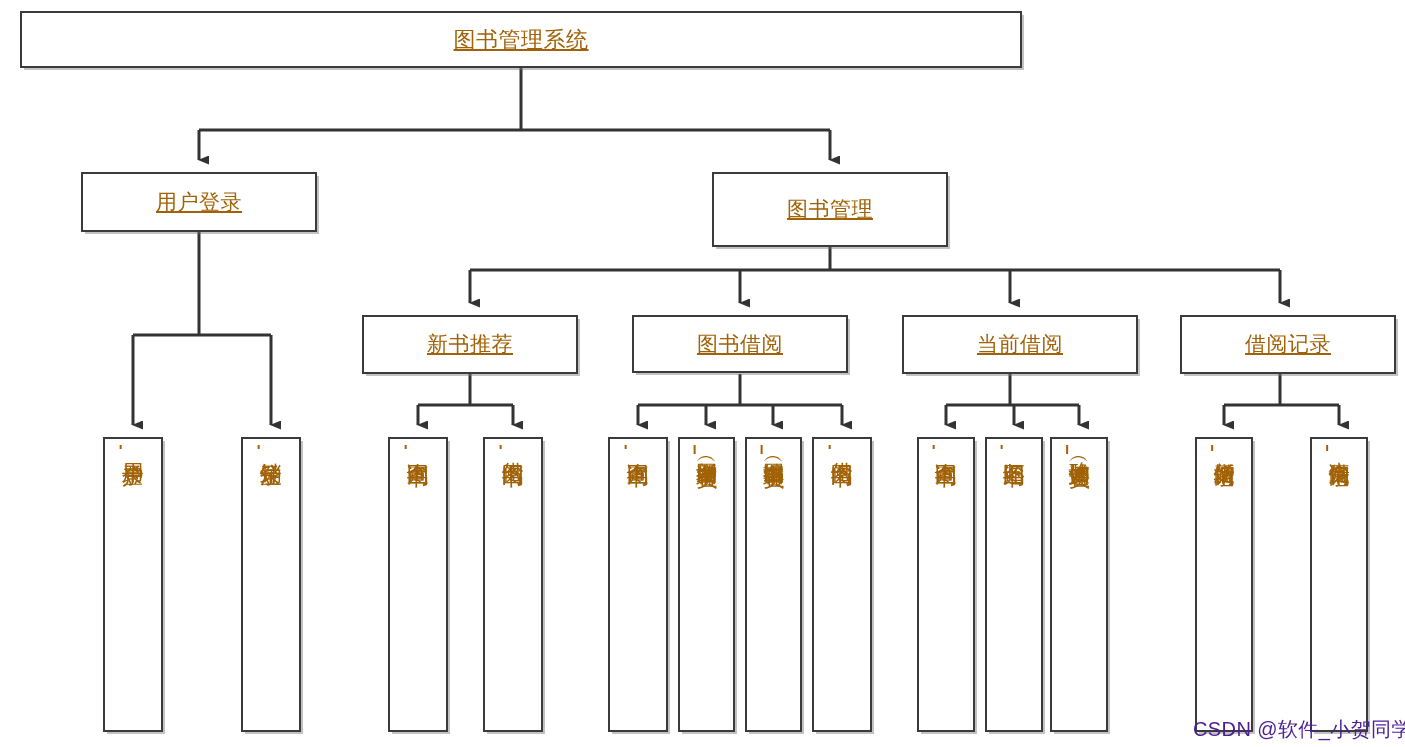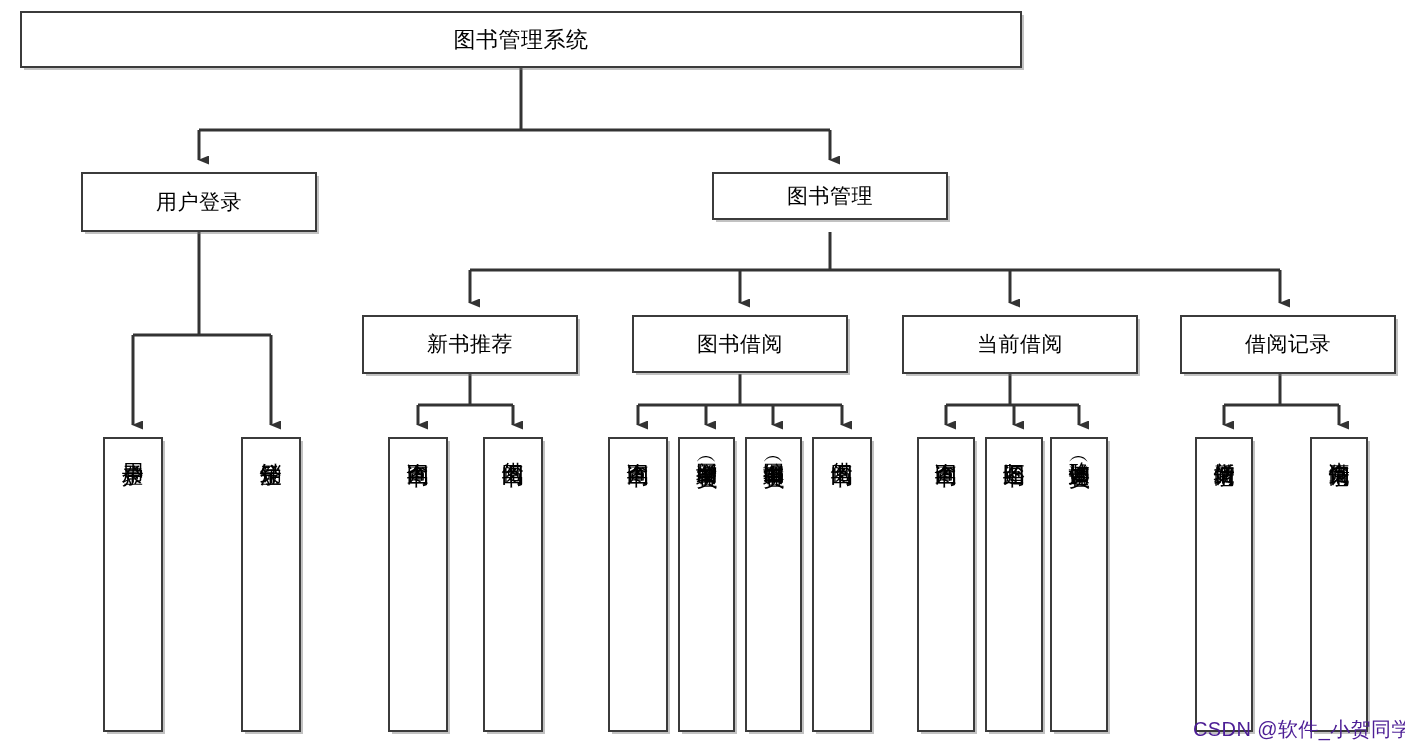--- a/index.html
+++ b/index.html
@@ -28,22 +28,23 @@
   }
   .node {
     position: absolute;
     box-sizing: border-box;
     border: 2px solid #3b3b3b;
     background: #ffffff;
     box-shadow: 3px 3px 0 -1px rgba(120,120,120,0.45);
     display: flex;
     align-items: center;
     justify-content: center;
-    color: #000000;
+    color: #a16207;
     z-index: 2;
+    text-decoration: underline;
   }
   .node .lbl {
     display: block;
     text-align: center;
     line-height: 1.18;
     letter-spacing: 0.5px;
   }
   
   .node.h .lbl {
     font-size: 21px;
@@ -133,21 +134,21 @@
     </g>
   </svg>
 
   <div class="node h root" style="left:20px; top:11px; width:1002px; height:57px;">
     <span class="lbl">图书管理系统</span>
   </div>
 
   <div class="node h" style="left:81px; top:172px; width:236px; height:60px;">
     <span class="lbl">用户登录</span>
   </div>
-  <div class="node h" style="left:712px; top:172px; width:236px; height:48px;">
+  <div class="node h" style="left:712px; top:172px; width:236px; height:75px;">
     <span class="lbl">图书管理</span>
   </div>
 
   <div class="node h" style="left:362px; top:315px; width:216px; height:59px;">
     <span class="lbl">新书推荐</span>
   </div>
   <div class="node h" style="left:632px; top:315px; width:216px; height:58px;">
     <span class="lbl">图书借阅</span>
   </div>
   <div class="node h" style="left:902px; top:315px; width:236px; height:59px;">

